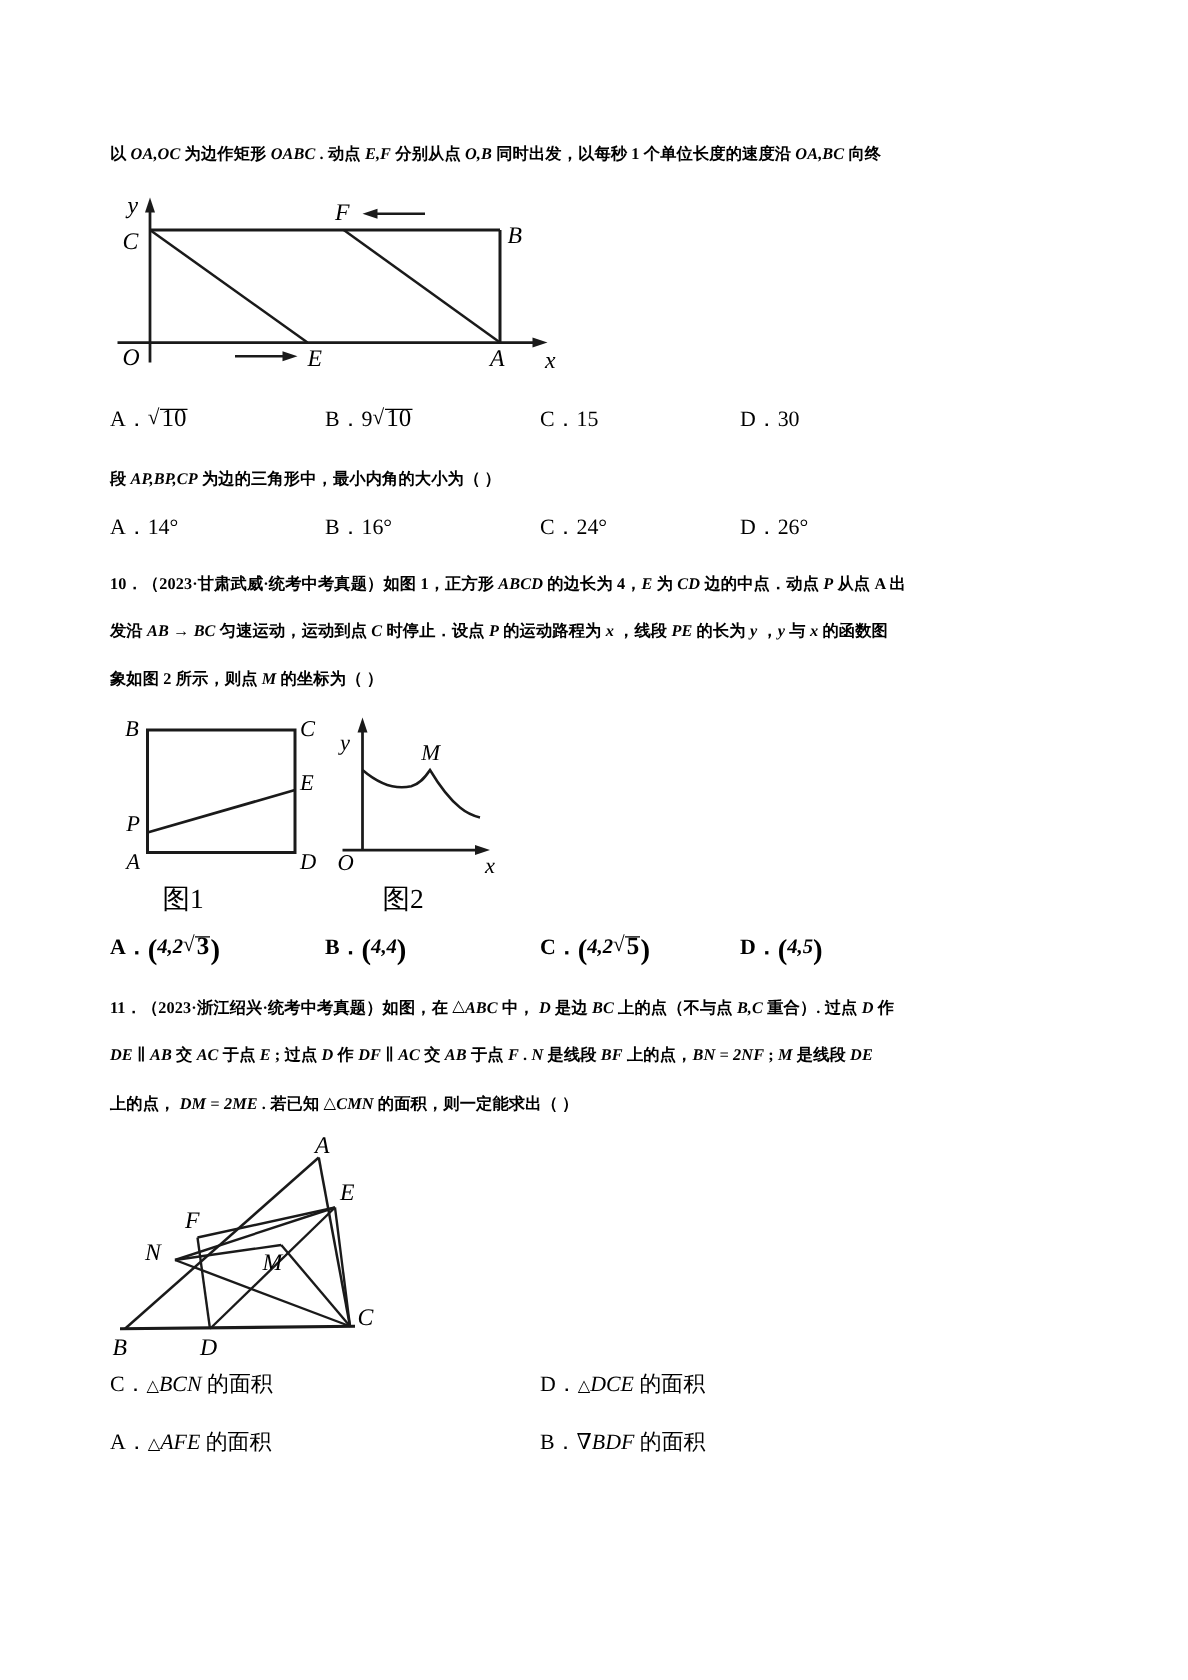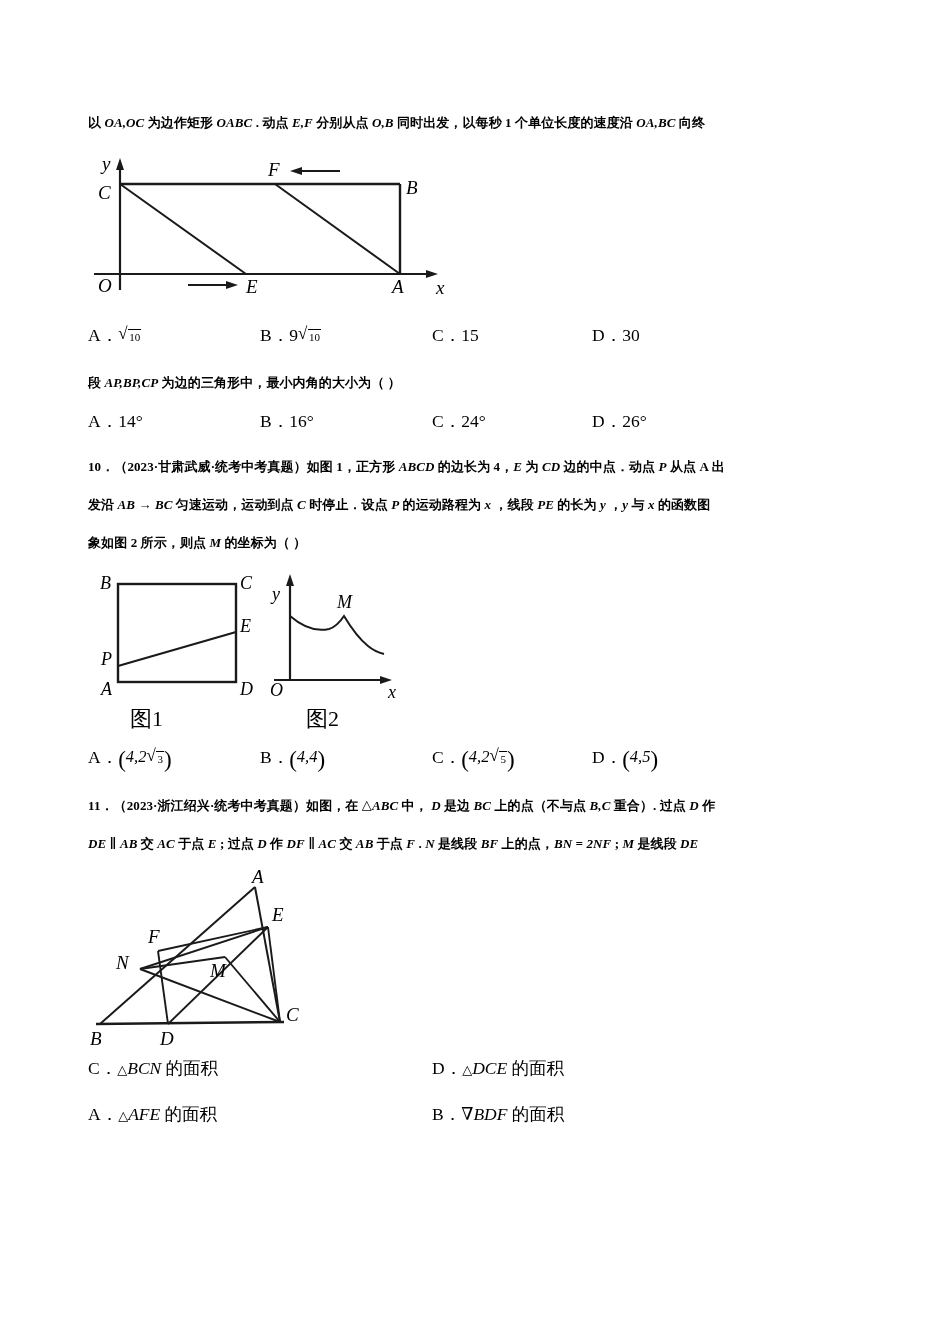--- a/index.html
+++ b/index.html
@@ -68,21 +68,21 @@
     position: absolute;
     left: 0;
     top: -1px;
     font-size: 17px;
   }
   .sqrt .rad {
     display: inline-block;
     border-top: 1px solid #000;
     padding: 0 1px;
     line-height: 15px;
-    font-size: 11px;
+    font-size: 20px;
   }
   .paren {
     display: inline-block;
     font-size: 23px;
     line-height: 1;
     vertical-align: -4px;
     font-style: normal;
   }
   .tuple {
     display: inline-block;
@@ -201,30 +201,31 @@
       <text x="300" y="128" font-family="Liberation Serif, serif" font-style="italic" font-size="18">x</text>
       <text x="249" y="38" font-family="Liberation Serif, serif" font-style="italic" font-size="18">M</text>
     </svg>
   </div>
 
   <div class="captions">
     <span style="left:42px; top:2px;">图1</span>
     <span style="left:218px; top:2px;">图2</span>
   </div>
 
-  <div class="opts" style="margin-top:2px;">
+  <div class="opts" style="margin-top:2px;font-weight:bold;">
     <div class="opt" style="left:0px;"><span class="lbl">A．</span><span class="paren">(</span><span class="tuple">4,2</span><span class="sqrt"><span class="rad">3</span></span><span class="paren">)</span></div>
     <div class="opt" style="left:172px;"><span class="lbl">B．</span><span class="paren">(</span><span class="tuple">4,4</span><span class="paren">)</span></div>
     <div class="opt" style="left:344px;"><span class="lbl">C．</span><span class="paren">(</span><span class="tuple">4,2</span><span class="sqrt"><span class="rad">5</span></span><span class="paren">)</span></div>
     <div class="opt" style="left:504px;"><span class="lbl">D．</span><span class="paren">(</span><span class="tuple">4,5</span><span class="paren">)</span></div>
   </div>
 
   <div class="qblock" style="margin-top:10px;">
     <div class="qline"><span>11．（2023·浙江绍兴·统考中考真题）如图，在 </span><span class="tri-sm tri-up"></span><span class="it">ABC</span><span> 中， </span><span class="it">D</span><span> 是边 </span><span class="it">BC</span><span> 上的点（不与点 </span><span class="it">B,C</span><span> 重合）. 过点 </span><span class="it">D</span><span> 作</span></div>
     <div class="qline"><span class="it">DE</span><span> ∥ </span><span class="it">AB</span><span> 交 </span><span class="it">AC</span><span> 于点 </span><span class="it">E</span><span> ; 过点 </span><span class="it">D</span><span> 作 </span><span class="it">DF</span><span> ∥ </span><span class="it">AC</span><span> 交 </span><span class="it">AB</span><span> 于点 </span><span class="it">F</span><span> . </span><span class="it">N</span><span> 是线段 </span><span class="it">BF</span><span> 上的点，</span><span class="it">BN = 2NF</span><span> ; </span><span class="it">M</span><span> 是线段 </span><span class="it">DE</span></div>
+    <div class="qline"><span>上的点， </span><span class="it">DM = 2ME</span><span> . 若已知 </span><span class="tri-sm tri-up"></span><span class="it">CMN</span><span> 的面积，则一定能求出（   ）</span></div>
   </div>
 
   <div class="fig" style="margin-top:6px; margin-left:-8px;">
     <svg width="330" height="180" viewBox="0 0 330 180">
 
       <line x1="20" y1="155" x2="175" y2="18" stroke="#1a1a1a" stroke-width="2"></line>
       <line x1="175" y1="18" x2="200" y2="153" stroke="#1a1a1a" stroke-width="2"></line>
       <line x1="16" y1="155" x2="204" y2="153" stroke="#1a1a1a" stroke-width="2.6"></line>
 
       <line x1="88" y1="155" x2="188" y2="58" stroke="#1a1a1a" stroke-width="1.9"></line>

